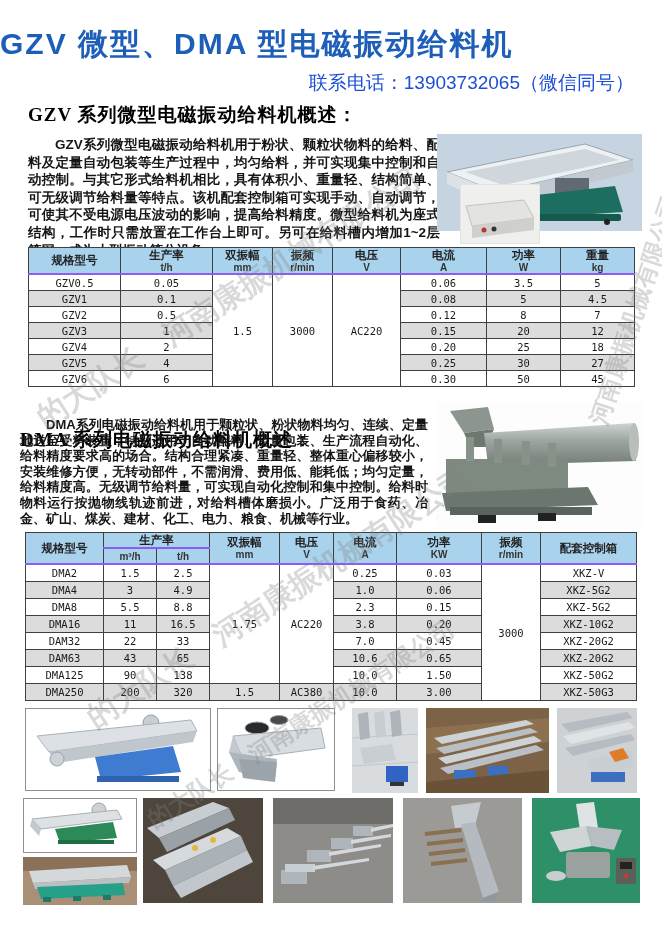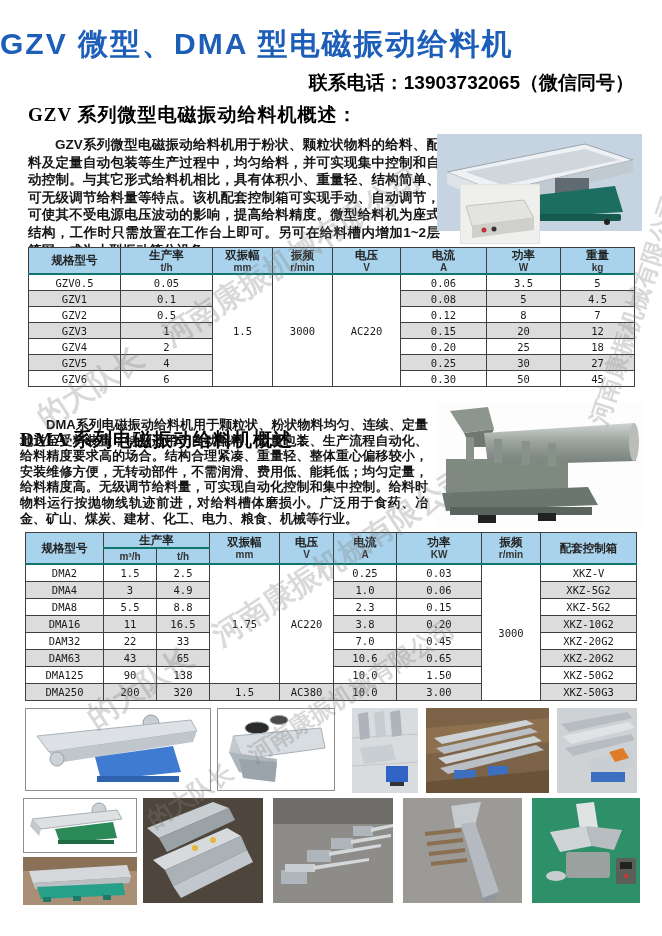--- a/index.html
+++ b/index.html
@@ -2,37 +2,37 @@
 <html><head>
 <meta charset="utf-8">
 <style>
   html,body{margin:0;padding:0;background:#ffffff;}
   .page{position:relative;width:662px;height:936px;background:#fff;overflow:hidden;
         font-family:"Liberation Sans",sans-serif;color:#111;}
 
   
   .title{position:absolute;top:24px;left:0;right:0;text-align:left;
          font-size:30px;font-weight:700;color:#1d5fb8;letter-spacing:2px;}
-  .phone{position:absolute;top:70px;right:28px;font-size:19px;font-weight:700;color:#000000;}
+  .phone{position:absolute;top:70px;right:28px;font-size:19px;font-weight:400;color:#1d4ed8;}
 
   
   .sec-head{position:absolute;left:20px;font-family:"Liberation Serif","DejaVu Serif",serif;
             font-size:19px;font-weight:700;color:#000;letter-spacing:1px;}
   .sec-body{position:absolute;left:20px;width:624px;display:flex;}
   .para{font-size:13.5px;line-height:17.6px;font-weight:700;text-align:justify;
         text-indent:2em;color:#151515;}
   .gzv-para{width:412px;}
   .dma-para{width:408px;}
   .figure{position:relative;flex:1;}
 
   
   table{border-collapse:collapse;table-layout:fixed;position:absolute;background:#fff;}
   th,td{border:1px solid #3f3f3f;text-align:center;vertical-align:middle;
         padding:0;overflow:hidden;white-space:nowrap;}
-  th{background:#a9d3ec;border-bottom:2px solid #0f766e;}
+  th{background:#a9d3ec;border-bottom:2px solid #8b5cf6;}
   td{font-family:"DejaVu Sans Mono",monospace;font-size:10.5px;color:#1a1a1a;}
   .hl{font-size:11.5px;font-weight:700;line-height:13px;color:#222;}
   .hu{font-size:10px;font-weight:700;line-height:11px;color:#333;}
   tbody tr:nth-child(even) td{background:#dcdcdc;}
   td.merged{background:#fff;}
   .gzv-table{left:28px;top:247px;width:606px;}
   .gzv-table th{height:25px;}
   .gzv-table td{height:15px;}
   .dma-table{left:25px;top:532px;width:611px;}
   .dma-table thead tr th{height:14px;}

